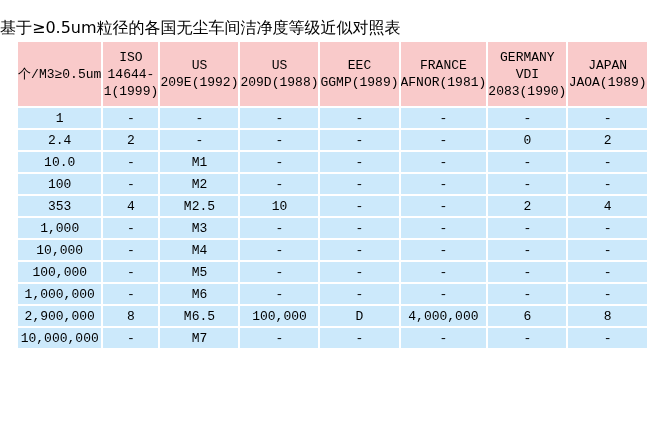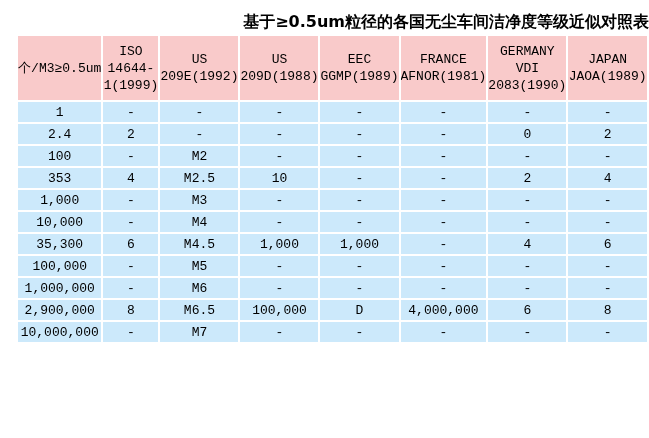--- a/index.html
+++ b/index.html
@@ -13,25 +13,25 @@
   html, body {
     margin: 0;
     padding: 0;
     width: 649px;
     height: 438px;
     background: var(--page-bg);
     color: var(--text);
     font-family: "Liberation Mono", "DejaVu Sans Mono", monospace;
   }
   h1.title {
-    margin: 12px 0 2px 0;
-    text-align: right;
+    margin: 18px 0 2px 0;
+    text-align: left;
     font-family: "DejaVu Sans", "Liberation Sans", sans-serif;
     font-size: 16px;
-    font-weight: bold;
+    font-weight: normal;
     line-height: 20px;
     color: var(--text);
   }
   table.cmp {
     border-collapse: separate;
     border-spacing: 2px;
     background: var(--grid);
     margin-left: 16px;
     table-layout: fixed;
   }
@@ -126,20 +126,30 @@
         <td>2.4</td>
         <td>2</td>
         <td>-</td>
         <td>-</td>
         <td>-</td>
         <td>-</td>
         <td>0</td>
         <td>2</td>
       </tr>
       <tr>
+        <td>10.0</td>
+        <td>-</td>
+        <td>M1</td>
+        <td>-</td>
+        <td>-</td>
+        <td>-</td>
+        <td>-</td>
+        <td>-</td>
+      </tr>
+      <tr>
         <td>100</td>
         <td>-</td>
         <td>M2</td>
         <td>-</td>
         <td>-</td>
         <td>-</td>
         <td>-</td>
         <td>-</td>
       </tr>
       <tr>
@@ -164,30 +174,20 @@
       </tr>
       <tr>
         <td>10,000</td>
         <td>-</td>
         <td>M4</td>
         <td>-</td>
         <td>-</td>
         <td>-</td>
         <td>-</td>
         <td>-</td>
-      </tr>
-      <tr>
-        <td>35,300</td>
-        <td>6</td>
-        <td>M4.5</td>
-        <td>1,000</td>
-        <td>1,000</td>
-        <td>-</td>
-        <td>4</td>
-        <td>6</td>
       </tr>
       <tr>
         <td>100,000</td>
         <td>-</td>
         <td>M5</td>
         <td>-</td>
         <td>-</td>
         <td>-</td>
         <td>-</td>
         <td>-</td>

